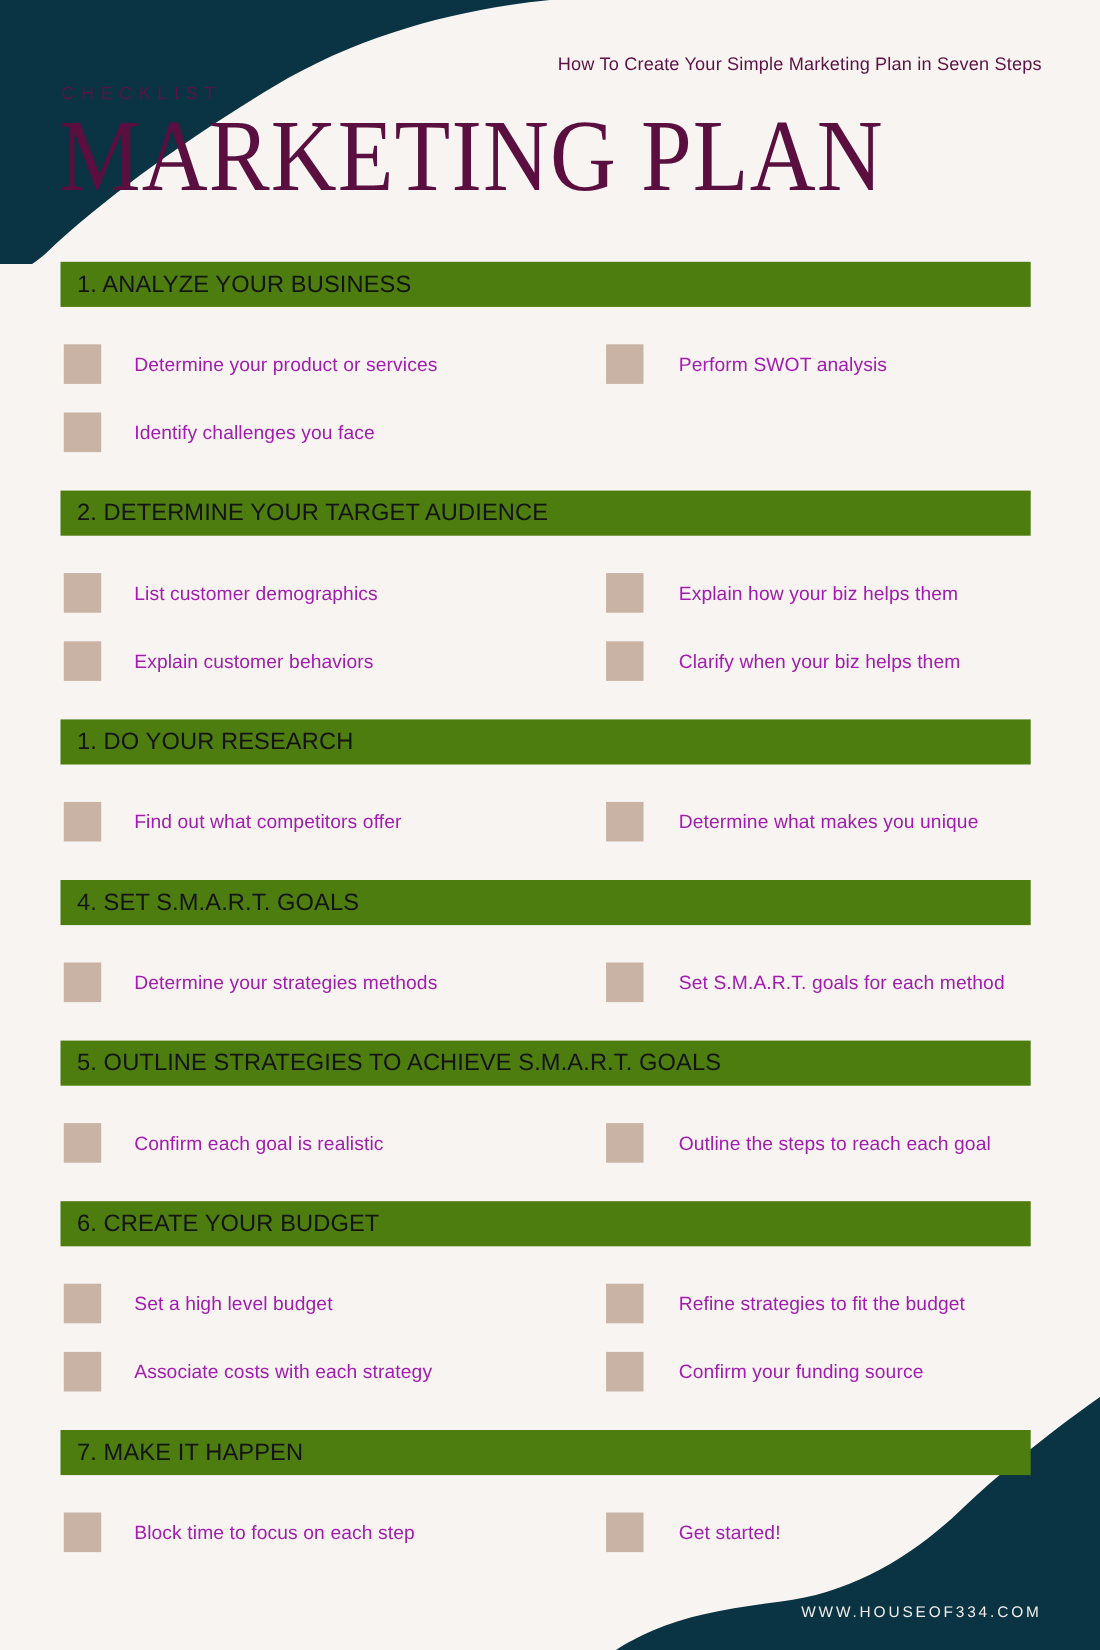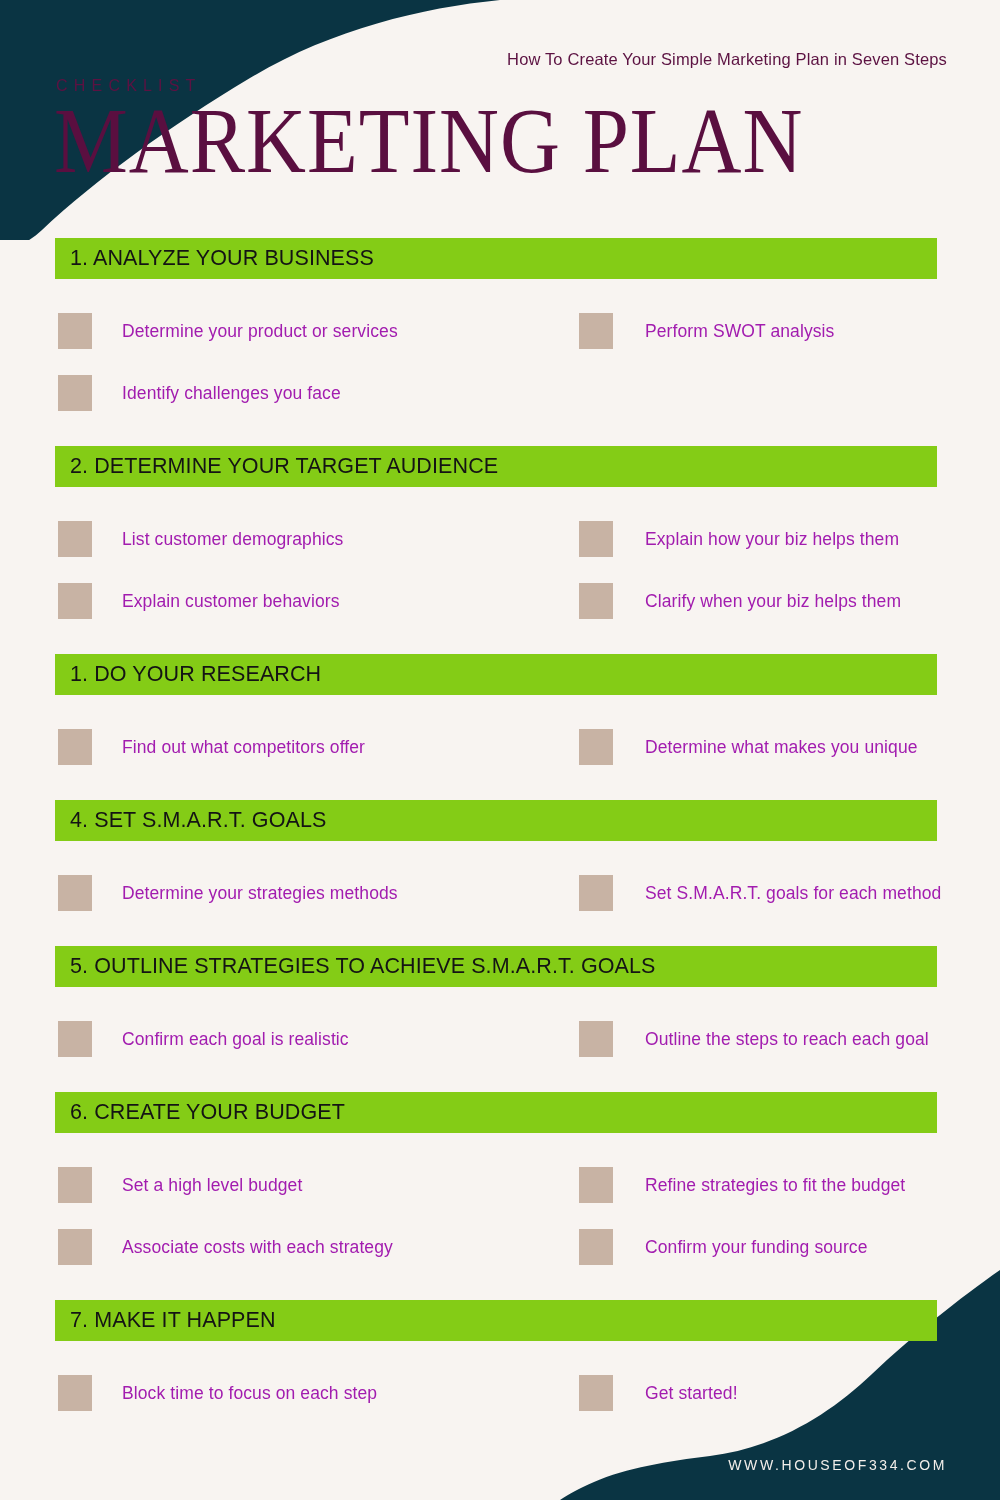--- a/index.html
+++ b/index.html
@@ -79,21 +79,21 @@
     position: absolute;
     top: 238px;
     left: 0;
     width: 1000px;
   }
   .section {
     position: relative;
   }
   .section-bar {
     margin: 0 63px 0 55px;
-    background: #84cc16;
+    background: #4d7c0f;
     height: 41px;
     display: flex;
     align-items: center;
   }
   .section-bar-label {
     padding-left: 15px;
     font-size: 21.5px;
     color: #141414;
     letter-spacing: 0.1px;
     font-weight: 400;
@@ -107,21 +107,21 @@
     height: 62px;
   }
   .item {
     position: absolute;
     display: flex;
     align-items: center;
     top: 0;
     height: 62px;
   }
   .item.col-left  { left: 58px; }
-  .item.col-right { left: 536px; padding-left: 43px; }
+  .item.col-right { left: 508px; padding-left: 43px; }
   .checkbox {
     width: 34px;
     height: 36px;
     background: #C8B3A4;
     flex: 0 0 auto;
   }
   .item-label {
     font-size: 17.5px;
     color: #a21caf;
     white-space: nowrap;

